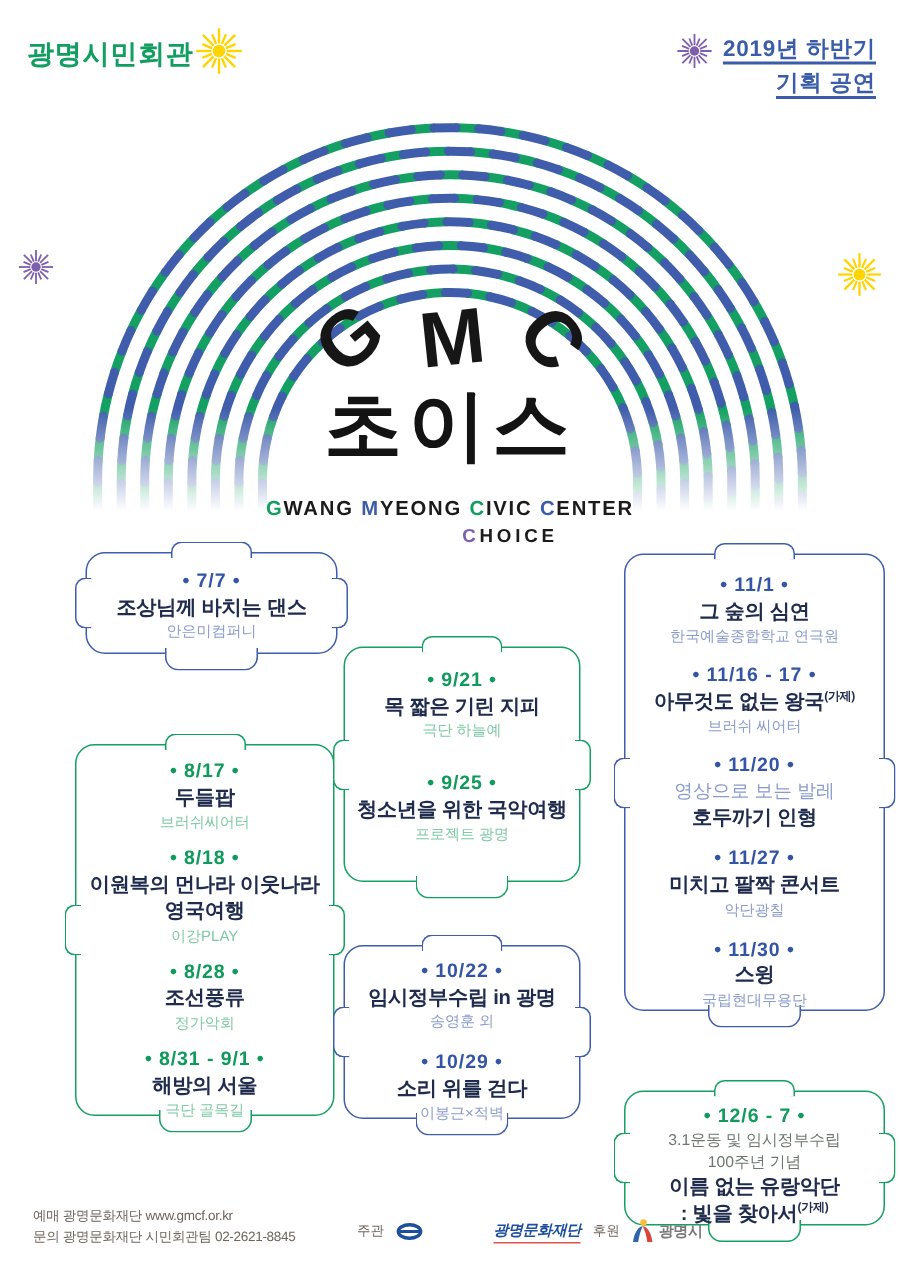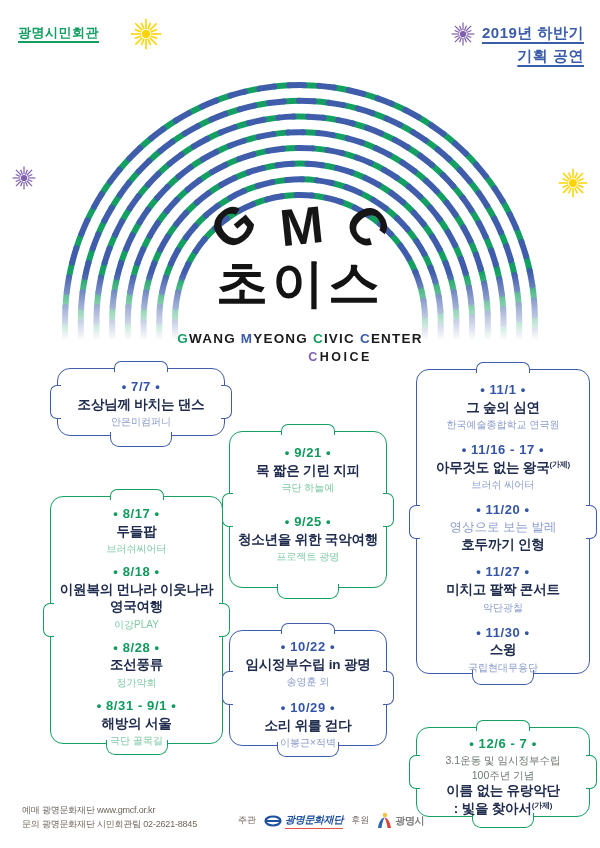--- a/index.html
+++ b/index.html
@@ -1,21 +1,21 @@
 <!DOCTYPE html>
 <html><head>
 <meta charset="utf-8">
 <style>
   html,body{margin:0;padding:0;background:#fff;}
   .poster{position:relative;width:600px;height:848px;background:#ffffff;overflow:hidden;
           font-family:"Liberation Sans","DejaVu Sans",sans-serif;}
 
   
-  .venue{position:absolute;left:18px;top:24px;font-size:13px;font-weight:bold;color:#129e60;
-         text-decoration:underline;text-underline-offset:4px;text-decoration-thickness:1.5px;letter-spacing:.5px;}
+  .venue{position:absolute;left:18px;top:24px;font-size:18px;font-weight:bold;color:#129e60;
+         text-underline-offset:4px;text-decoration-thickness:1.5px;letter-spacing:.5px;}
   .season{position:absolute;right:16px;top:22px;text-align:right;font-size:15px;font-weight:bold;
           color:#3b5ca9;line-height:1.5;letter-spacing:.5px;}
   .season div{text-decoration:underline;text-underline-offset:4px;text-decoration-thickness:1.5px;}
 
   
   .star{position:absolute;}
   .star svg{display:block;width:100%;height:100%;}
 
   
   .arch{position:absolute;left:0;top:0;width:600px;height:360px;}
@@ -57,21 +57,21 @@
   .pre{font-size:12.5px;color:var(--sc);line-height:1.35;}
   .enote{font-size:10.5px;color:#6d776f;line-height:1.4;}
   sup{font-size:8px;font-weight:bold;color:#202c4e;}
   sup:empty{display:none;}
 
   
   .f-left{position:absolute;left:22px;top:803px;font-size:9px;color:#6f655c;line-height:1.6;letter-spacing:-.2px;}
   .f-org{position:absolute;left:238px;top:812px;display:flex;align-items:center;gap:8px;
          font-size:9px;color:#6f655c;}
   .host-name{font-size:10px;font-weight:bold;color:#1c4f9c;font-style:italic;
-             border-bottom:1.5px solid #e0524b;padding-bottom:1px;letter-spacing:-.3px;}
+             border-bottom:1.5px solid #e0524b;padding-bottom:1px;letter-spacing:-.3px;margin-left:44px;}
   .sponsor-name{font-size:10px;font-weight:bold;color:#7a7a7a;letter-spacing:-.3px;}
   .logo{display:flex;align-items:center;gap:3px;}
 </style>
 </head>
 <body>
 
 <div class="poster">
 
   <svg class="arch" id="arch-svg" viewBox="0 0 600 360">
       <path d="M 175 352 L 175 320 A 125 125 0 0 1 425 320 L 425 352" fill="none" stroke="#14a062" stroke-width="6" stroke-dasharray="15 15" stroke-dashoffset="0" stroke-linecap="round"></path>

